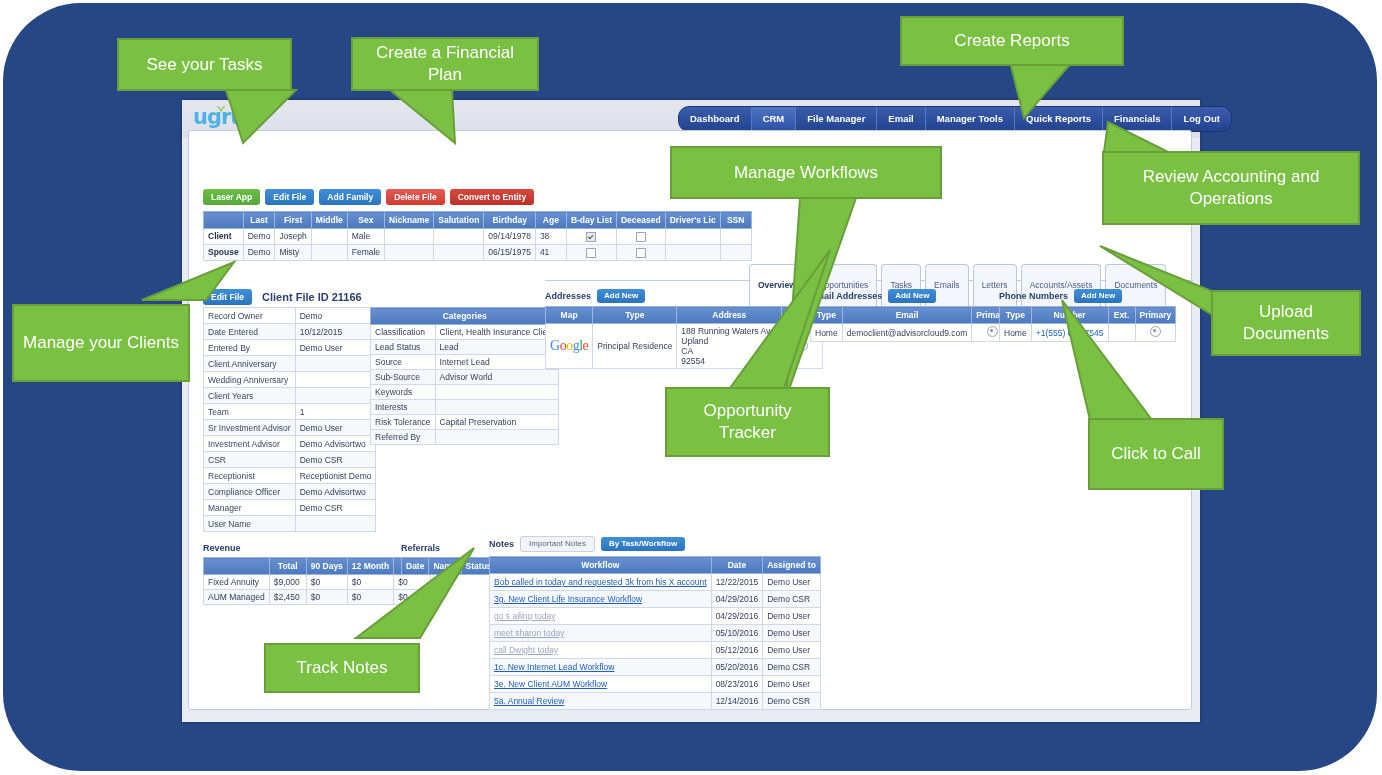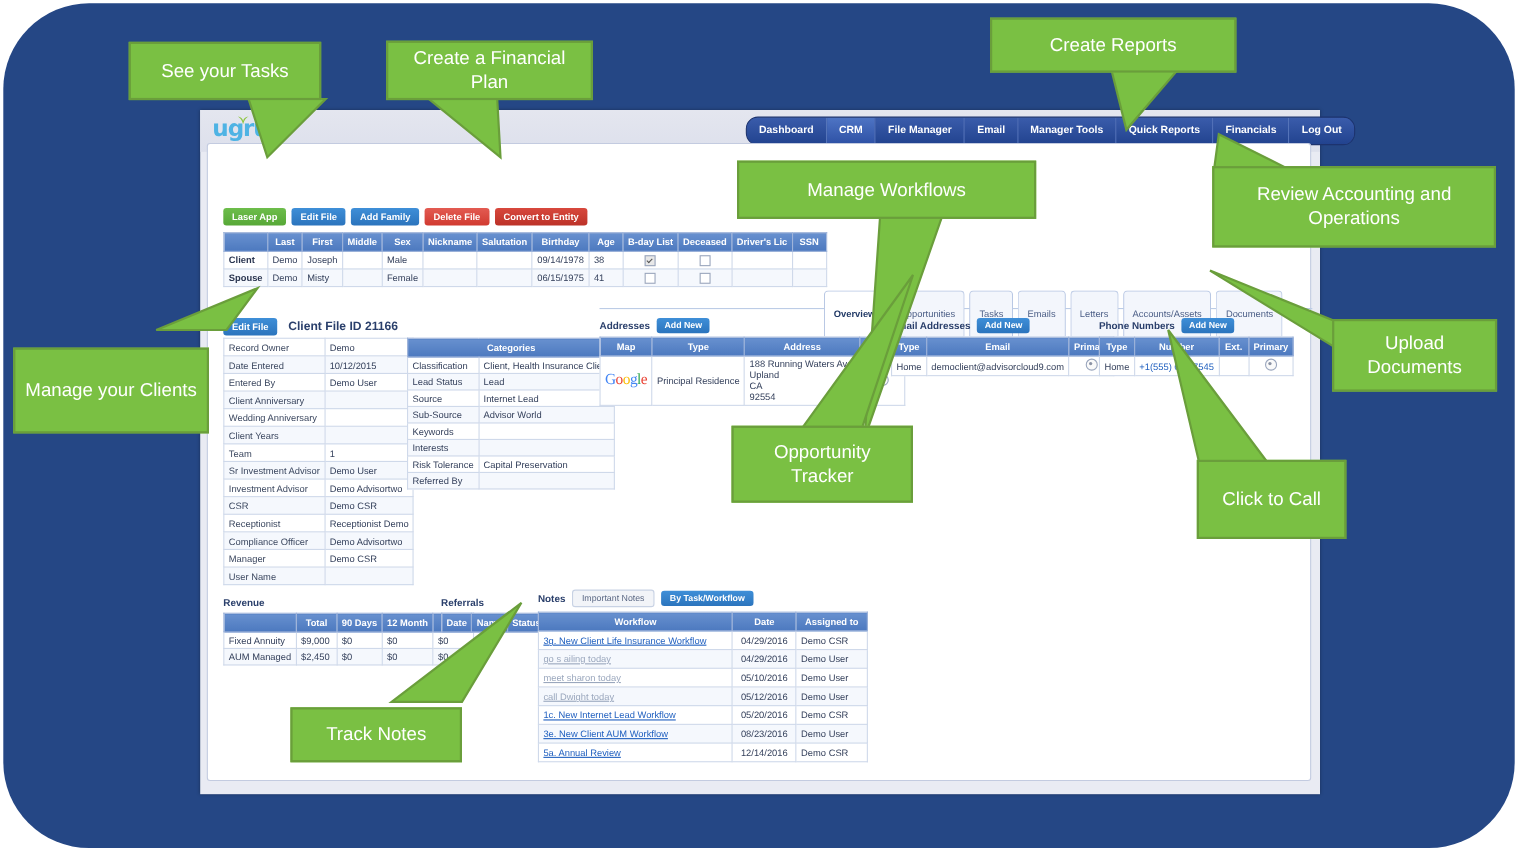--- a/index.html
+++ b/index.html
@@ -479,20 +479,25 @@
       <table class="grid">
         <thead>
             <tr>
               <th>Workflow</th>
               <th>Date</th>
               <th>Assigned to</th>
             </tr>
           </thead>
         <tbody>
             <tr>
+              <td><a>Bob called in today and requested 3k from his X account</a></td>
+              <td style="text-align: center;">12/22/2015</td>
+              <td>Demo User</td>
+            </tr>
+            <tr>
               <td><a>3g. New Client Life Insurance Workflow</a></td>
               <td style="text-align: center;">04/29/2016</td>
               <td>Demo CSR</td>
             </tr>
             <tr>
               <td><a class="dim">go s ailing today</a></td>
               <td style="text-align: center;">04/29/2016</td>
               <td>Demo User</td>
             </tr>
             <tr>
@@ -557,21 +562,21 @@
 <div class="callout" style="left:117px;top:38px;width:175px;height:53px;">See your Tasks</div>
 
 <div class="callout" style="left:351px;top:37px;width:188px;height:54px;">Create a Financial Plan</div>
 
 <div class="callout" style="left:900px;top:16px;width:224px;height:50px;">Create Reports</div>
 
 <div class="callout" style="left:1102px;top:151px;width:258px;height:74px;">Review Accounting and Operations</div>
 
 <div class="callout" style="left:670px;top:146px;width:272px;height:53px;">Manage Workflows</div>
 
-<div class="callout" style="left:12px;top:316px;width:178px;height:78px;">Manage your Clients</div>
+<div class="callout" style="left:12px;top:304px;width:178px;height:78px;">Manage your Clients</div>
 
 <div class="callout" style="left:665px;top:387px;width:165px;height:70px;">Opportunity Tracker</div>
 
 <div class="callout" style="left:1211px;top:290px;width:150px;height:66px;">Upload Documents</div>
 
 <div class="callout" style="left:1088px;top:418px;width:136px;height:72px;">Click to Call</div>
 
 <div class="callout" style="left:264px;top:643px;width:156px;height:50px;">Track Notes</div>
 
 </body></html>

